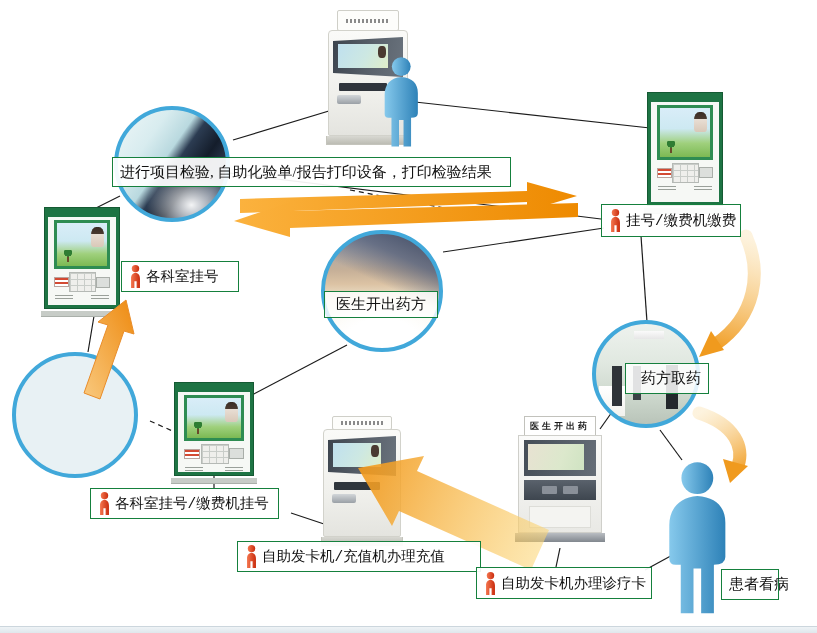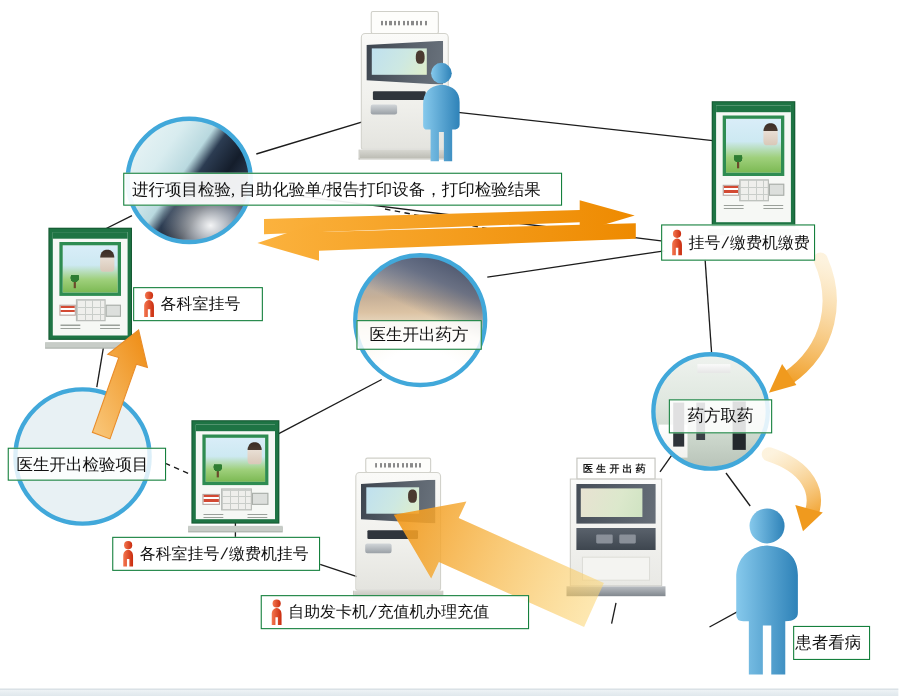--- a/index.html
+++ b/index.html
@@ -320,43 +320,47 @@
       <circle cx="7" cy="4.5" r="4" fill="url(#rgrad)"></circle>
       <path d="M7 9 C3.5 9.5 2.2 12 2.2 15.5 L2.2 25.5 L5.8 25.5 L5.8 18 L8.2 18 L8.2 25.5 L11.8 25.5 L11.8 15.5 C11.8 12 10.5 9.5 7 9 Z" fill="url(#rgrad)"></path>
     </svg>
     <span>各科室挂号</span>
   </div>
 
   <div class="lab-box serif" style="left:324px;top:291px;width:114px;height:27px;background:rgba(255,255,255,0.82);justify-content:center;">
     <span>医生开出药方</span>
   </div>
 
-  <div class="lab-box serif" style="left:7px;top:407px;width:144px;height:30px;background:rgba(255,255,255,0.82);">
-    <span>医生开出检验项目</span>
-  </div>
-
-  <div class="lab-box serif" style="left:608px;top:363px;width:94px;height:31px;background:rgba(255,255,255,0.85);justify-content:center;">
+
+  <div class="lab-box serif" style="left:625px;top:363px;width:84px;height:31px;background:rgba(255,255,255,0.85);justify-content:flex-end;">
     <span>药方取药</span>
   </div>
 
-  <div class="lab-box sans" style="left:102px;top:488px;width:189px;height:31px;">
+  <div class="lab-box sans" style="left:90px;top:488px;width:189px;height:31px;">
     <svg class="ricon" width="13" height="25" viewBox="0 0 14 26">
       <circle cx="7" cy="4.5" r="4" fill="url(#rgrad)"></circle>
       <path d="M7 9 C3.5 9.5 2.2 12 2.2 15.5 L2.2 25.5 L5.8 25.5 L5.8 18 L8.2 18 L8.2 25.5 L11.8 25.5 L11.8 15.5 C11.8 12 10.5 9.5 7 9 Z" fill="url(#rgrad)"></path>
     </svg>
     <span>各科室挂号/缴费机挂号</span>
   </div>
 
   <div class="lab-box sans" style="left:237px;top:541px;width:244px;height:31px;">
     <svg class="ricon" width="13" height="25" viewBox="0 0 14 26">
       <circle cx="7" cy="4.5" r="4" fill="url(#rgrad)"></circle>
       <path d="M7 9 C3.5 9.5 2.2 12 2.2 15.5 L2.2 25.5 L5.8 25.5 L5.8 18 L8.2 18 L8.2 25.5 L11.8 25.5 L11.8 15.5 C11.8 12 10.5 9.5 7 9 Z" fill="url(#rgrad)"></path>
     </svg>
     <span>自助发卡机/充值机办理充值</span>
   </div>
 
-
-  <div class="lab-box serif" style="left:721px;top:569px;width:70px;height:31px;justify-content:flex-end;">
+  <div class="lab-box sans" style="left:476px;top:567px;width:176px;height:32px;">
+    <svg class="ricon" width="13" height="25" viewBox="0 0 14 26">
+      <circle cx="7" cy="4.5" r="4" fill="url(#rgrad)"></circle>
+      <path d="M7 9 C3.5 9.5 2.2 12 2.2 15.5 L2.2 25.5 L5.8 25.5 L5.8 18 L8.2 18 L8.2 25.5 L11.8 25.5 L11.8 15.5 C11.8 12 10.5 9.5 7 9 Z" fill="url(#rgrad)"></path>
+    </svg>
+    <span>自助发卡机办理诊疗卡</span>
+  </div>
+
+  <div class="lab-box serif" style="left:721px;top:569px;width:58px;height:31px;justify-content:flex-start;">
     <span>患者看病</span>
   </div>
 
   <div class="bottom-strip"></div>
 </div>
 
 </body></html>

